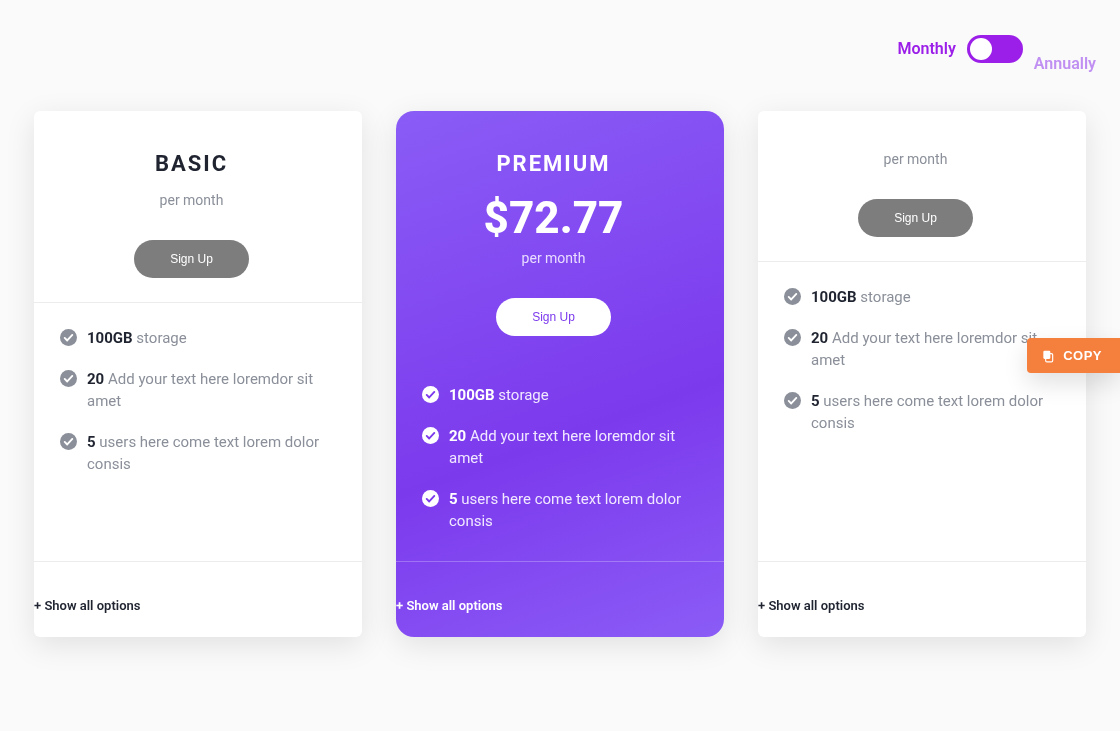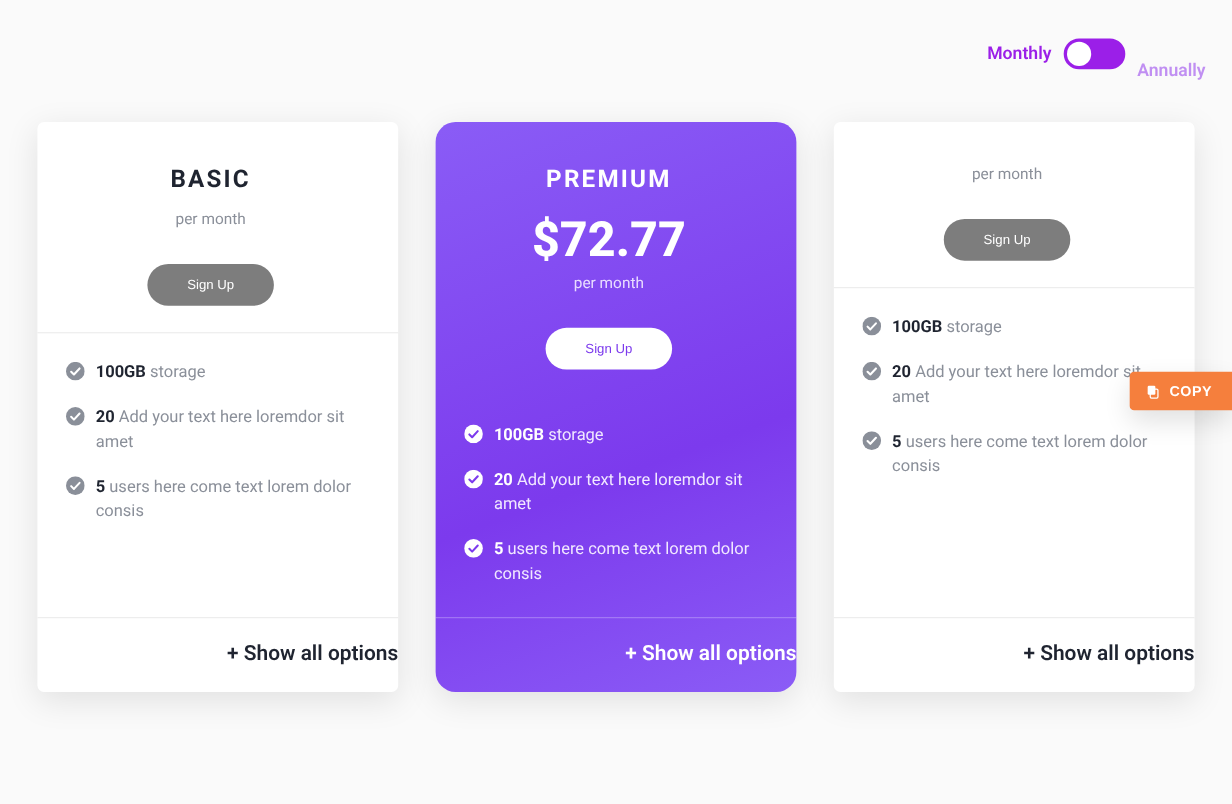--- a/index.html
+++ b/index.html
@@ -122,23 +122,23 @@
     width: 17px;
     height: 17px;
     flex: 0 0 17px;
     margin-top: 2px;
   }
   .check-icon.gray circle { fill: #8a8f99; }
   .check-icon.white circle { fill: #ffffff; }
   .check-icon.gray path { stroke: #fff; }
   .check-icon.white path { stroke: #7c3aed; }
   .show-all {
-    text-align: right;
-    padding: 20px 0 24px 0;
-    font-size: 19px;
+    text-align: left;
+    padding: 36px 0 24px 0;
+    font-size: 13px;
     font-weight: 600;
     color: #1f2430;
     border-top: 1px solid #ececec;
     cursor: pointer;
   }
   .plan.featured .show-all {
     color: #fff;
     border-top: 1px solid rgba(255,255,255,0.25);
   }
   .copy-btn {

